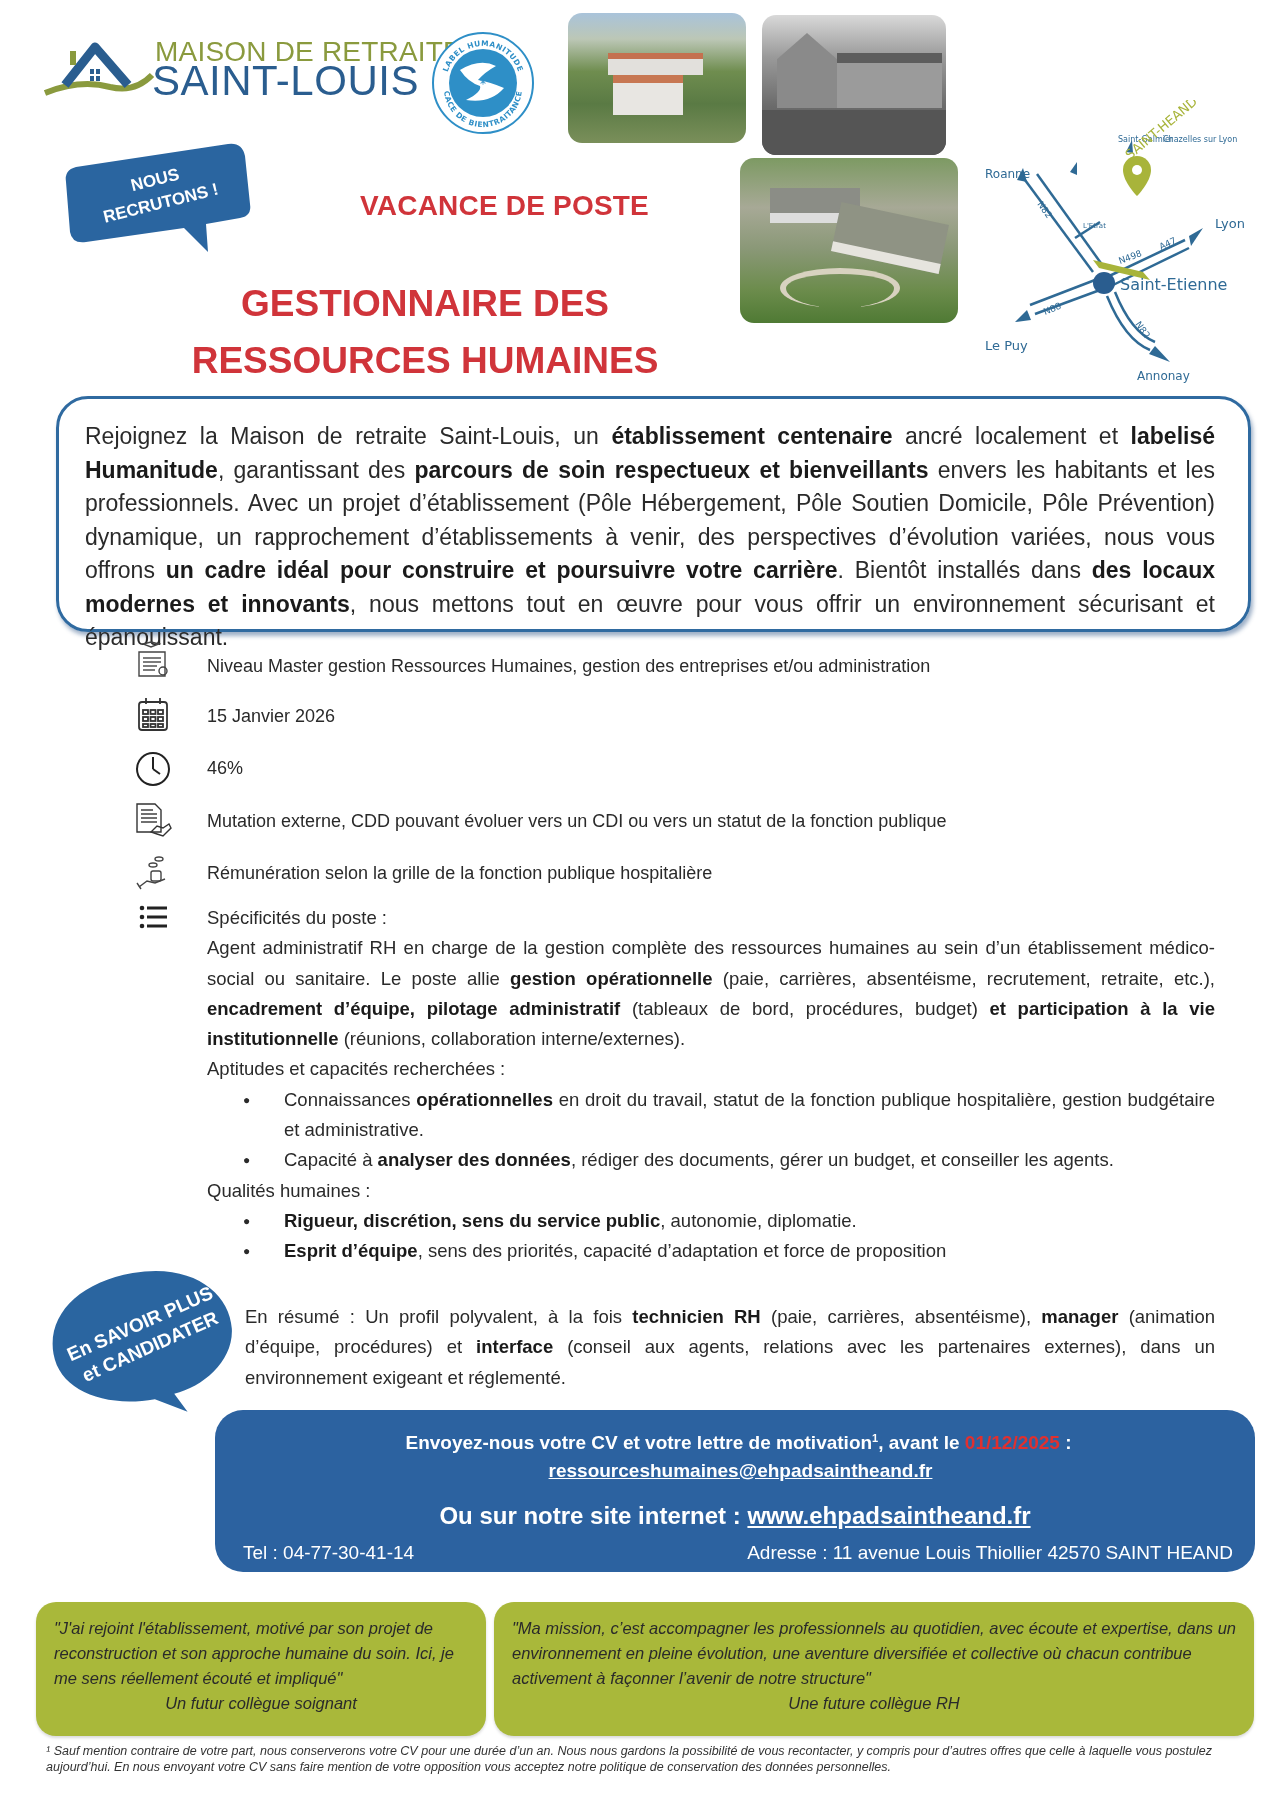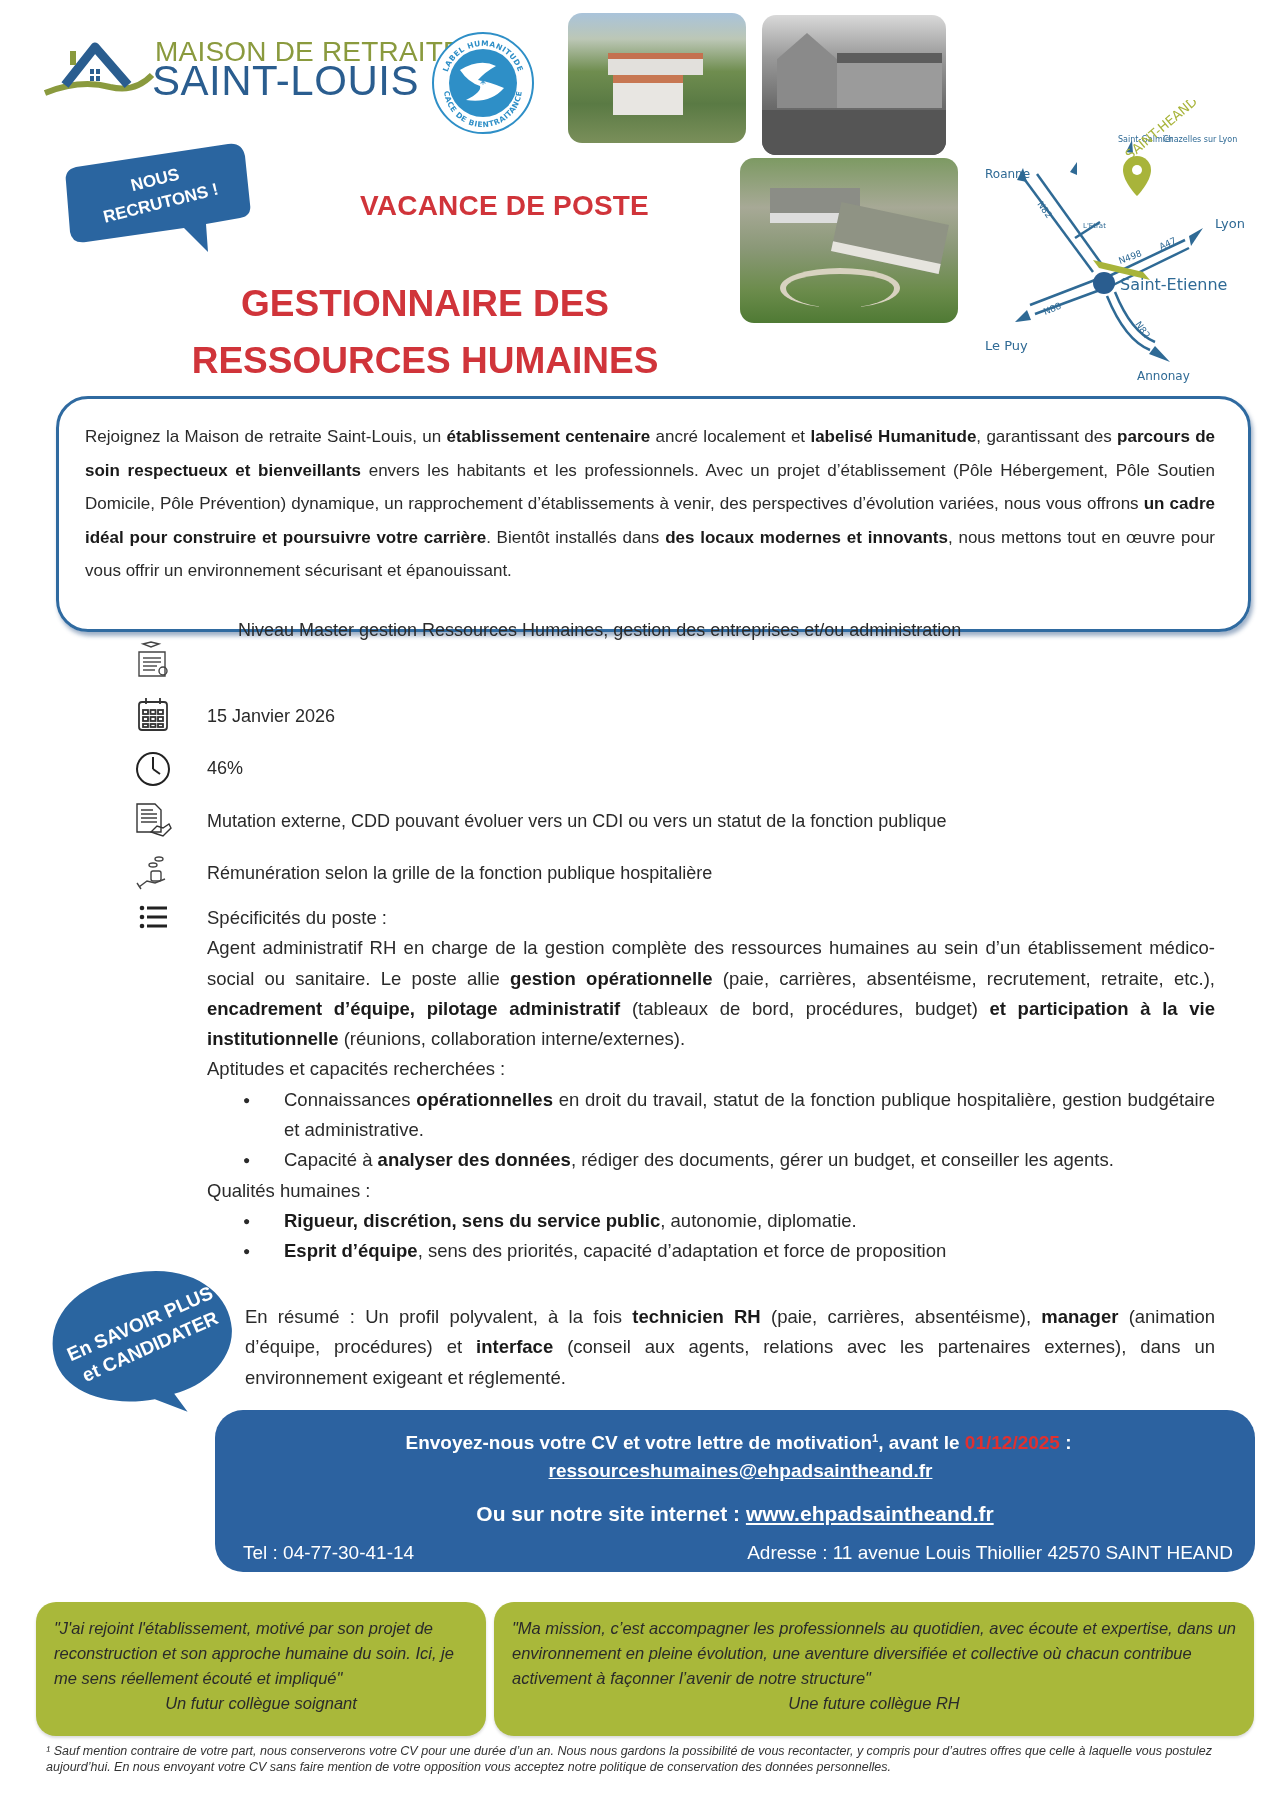--- a/index.html
+++ b/index.html
@@ -32,21 +32,21 @@
 
   
   .recrut-bubble { left: 58px; top: 142px; width: 195px; height: 110px; }
   .recrut-text { left: 78px; top: 168px; width: 160px; transform: rotate(-14deg); text-align: center; color: #ffffff; font-weight: bold; font-size: 17px; line-height: 24px; font-family: "Liberation Sans", sans-serif; }
 
   .vacance { left: 360px; top: 190px; font-size: 28px; font-weight: bold; color: #d0343a; white-space: nowrap; letter-spacing: 0.2px; }
   .job-title { left: 120px; top: 275px; width: 610px; text-align: center; font-size: 37px; font-weight: bold; color: #d0343a; line-height: 57px; }
 
   
   .intro-box { left: 56px; top: 396px; width: 1195px; height: 236px; border: 3px solid #2f6aa0; border-radius: 32px; box-shadow: 2px 4px 4px rgba(40,80,130,0.45); }
-  .intro-text { left: 85px; top: 420px; width: 1130px; font-size: 17px; line-height: 33.5px; text-align: justify; color: #2a2a2a; }
+  .intro-text { left: 85px; top: 420px; width: 1130px; font-size: 23px; line-height: 33.5px; text-align: justify; color: #2a2a2a; }
   .intro-text b { font-weight: bold; color: #1a1a1a; }
 
   
   .info-icon { width: 40px; height: 40px; left: 133px; }
   .info-text { left: 207px; font-size: 18px; color: #2a2a2a; white-space: nowrap; }
 
   
   .spec-block { left: 207px; top: 903px; width: 1008px; font-size: 18.5px; line-height: 30.3px; color: #2a2a2a; }
   .spec-block p { text-align: justify; }
   .spec-block b { font-weight: bold; color: #1a1a1a; }
@@ -61,21 +61,21 @@
   .savoir-bubble { left: 45px; top: 1268px; width: 200px; height: 150px; }
   .savoir-text { left: 55px; top: 1310px; width: 180px; transform: rotate(-24deg); text-align: center; color: #ffffff; font-size: 19px; font-weight: bold; line-height: 25px; }
 
   
   .contact-box { left: 215px; top: 1410px; width: 1040px; height: 162px; background: #2c62a0; border-radius: 28px; color: #ffffff; }
   .contact-line1 { left: 0; top: 22px; width: 100%; text-align: center; font-size: 19px; font-weight: bold; padding-left: 7px; }
   .contact-line1 .deadline { color: #e0302f; }
   .contact-line1 sup { font-size: 11px; }
   .contact-email { left: 0; top: 50px; width: 100%; text-align: center; font-size: 19px; font-weight: bold; padding-left: 11px; }
   .contact-email a, .contact-web a { color: #ffffff; text-decoration: underline; }
-  .contact-web { left: 0; top: 92px; width: 100%; text-align: center; font-size: 21px; font-weight: bold; }
+  .contact-web { left: 0; top: 92px; width: 100%; text-align: center; font-size: 24px; font-weight: bold; }
   .contact-tel { left: 28px; top: 132px; font-size: 19px; white-space: nowrap; }
   .contact-addr { right: 22px; top: 132px; font-size: 19px; white-space: nowrap; }
 
   
   .quote-box { top: 1602px; height: 134px; background: #a9b83a; border-radius: 20px; padding: 14px 18px; font-style: italic; color: #2a2a2a; font-size: 16.5px; line-height: 25px; box-shadow: 0 2px 3px rgba(0,0,0,0.15); }
   .quote-left { left: 36px; width: 450px; }
   .quote-right { left: 494px; width: 760px; }
   .quote-author { display: block; text-align: center; }
 
   
@@ -189,21 +189,21 @@
   <g stroke="#444" stroke-width="1.4" fill="none">
     <path d="M6 12 h26 v24 h-26z"></path>
       <path d="M10 4 l8 -2 l8 2 l-8 3z"></path>
     <line x1="10" y1="18" x2="28" y2="18"></line>
       <line x1="10" y1="22" x2="28" y2="22"></line>
       <line x1="10" y1="26" x2="24" y2="26"></line>
       <line x1="10" y1="30" x2="22" y2="30"></line>
     <circle cx="30" cy="31" r="4"></circle>
   </g>
 </svg>
-<div class="abs info-text" style="top:620px;margin-left:31px;">Niveau Master gestion Ressources Humaines, gestion des entreprises et/ou administration</div>
+<div class="abs info-text" style="top:656px;">Niveau Master gestion Ressources Humaines, gestion des entreprises et/ou administration</div>
 
 <svg class="abs info-icon" style="top:695px;" viewBox="0 0 40 40">
   <g stroke="#333" stroke-width="1.8" fill="none">
     <rect x="6" y="7" width="28" height="28" rx="3"></rect>
     <line x1="13" y1="3" x2="13" y2="9"></line>
       <line x1="27" y1="3" x2="27" y2="9"></line>
     <rect x="10" y="15" width="5" height="4"></rect>
       <rect x="17.5" y="15" width="5" height="4"></rect>
       <rect x="25" y="15" width="5" height="4"></rect>
     <rect x="10" y="22" width="5" height="4"></rect>

